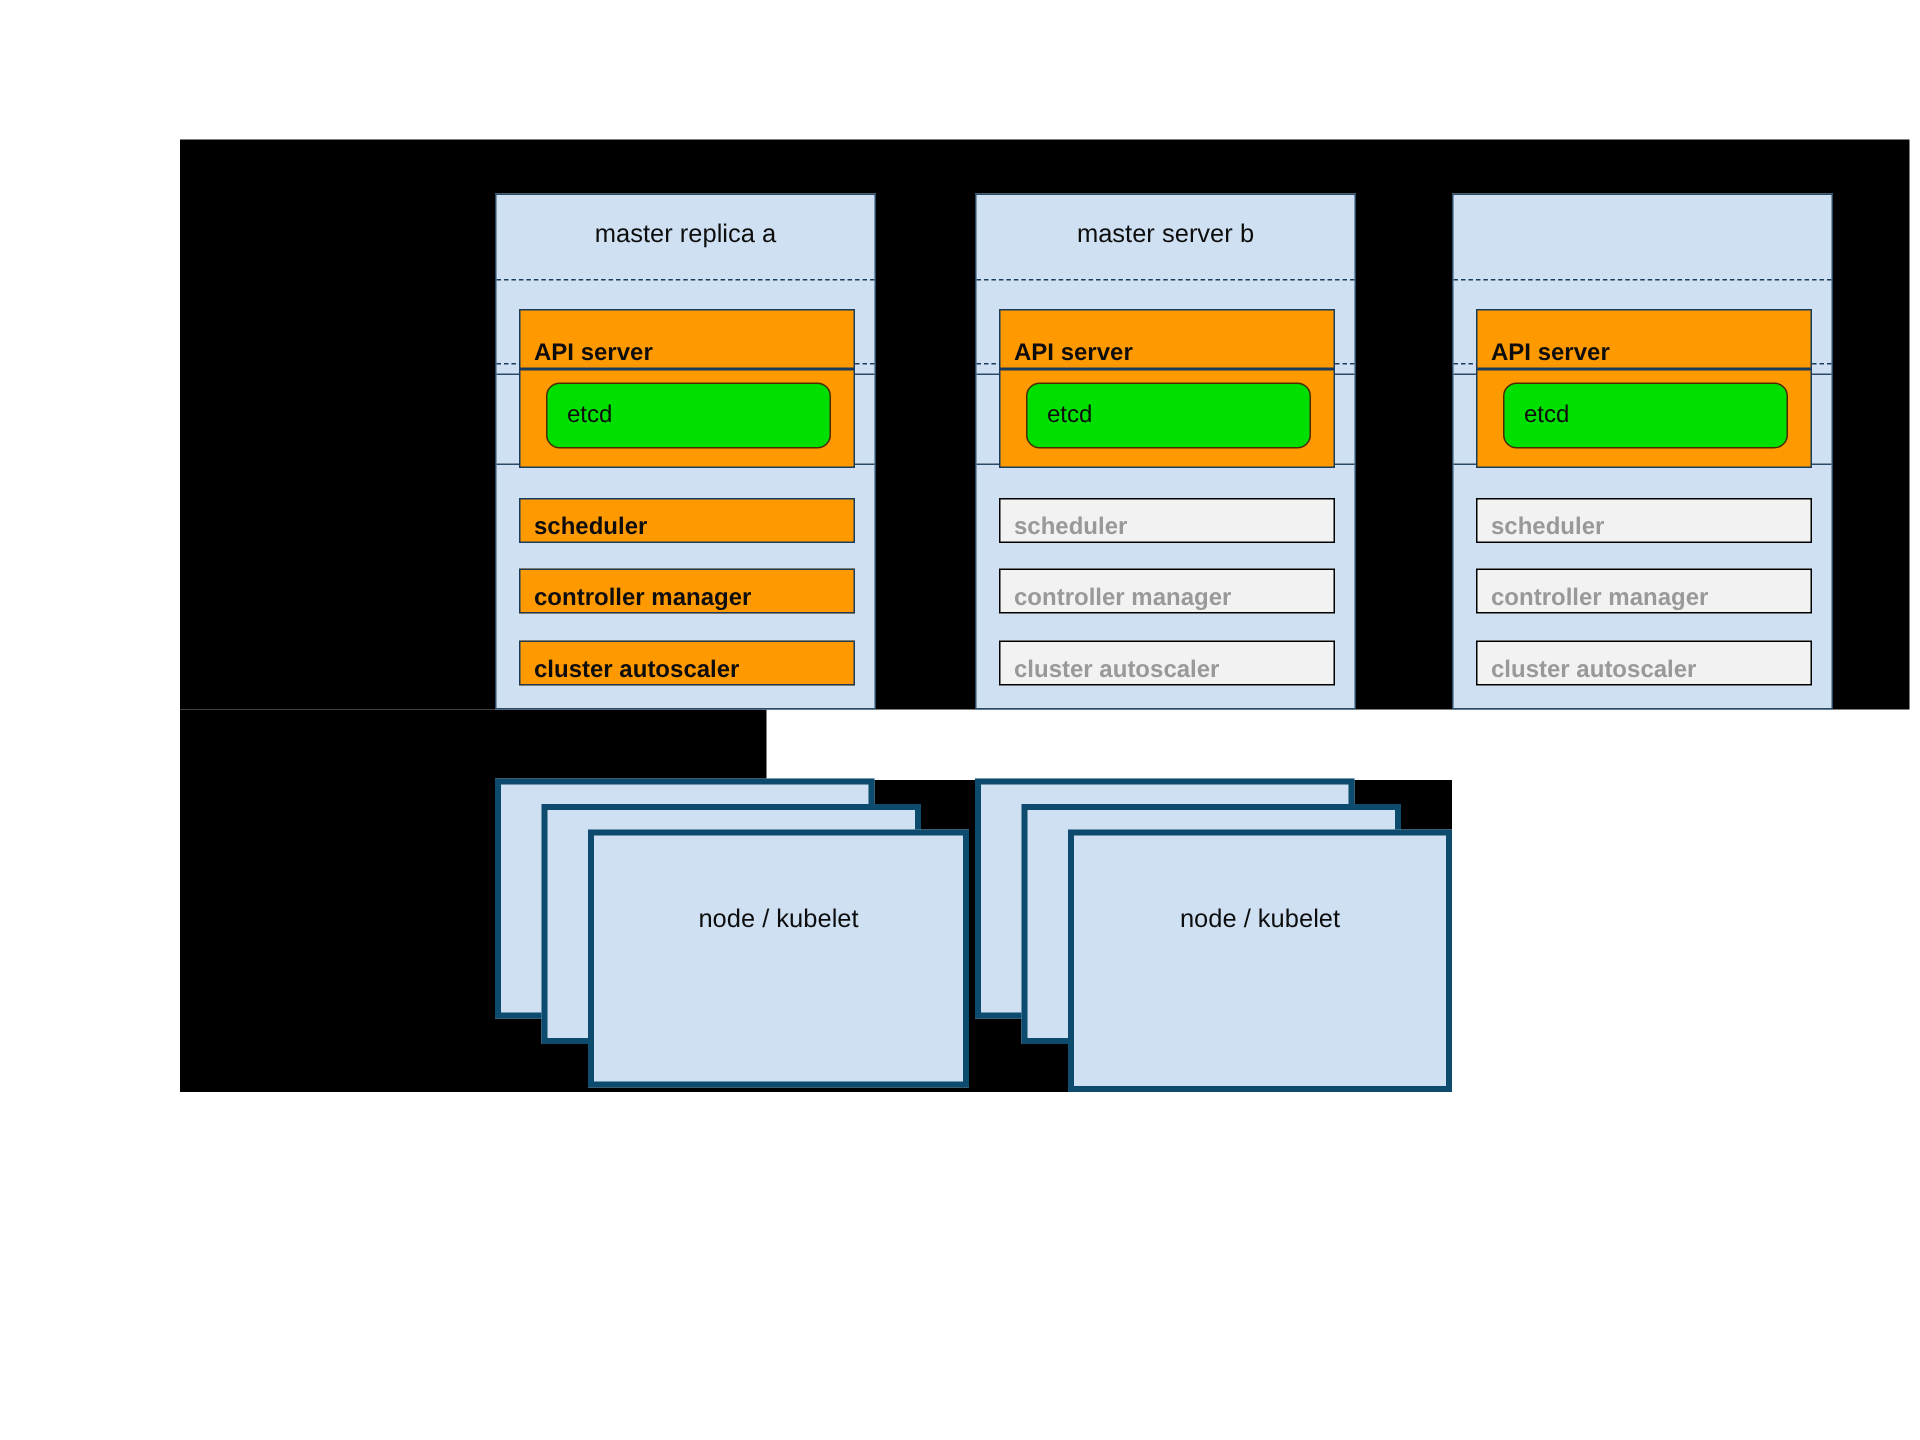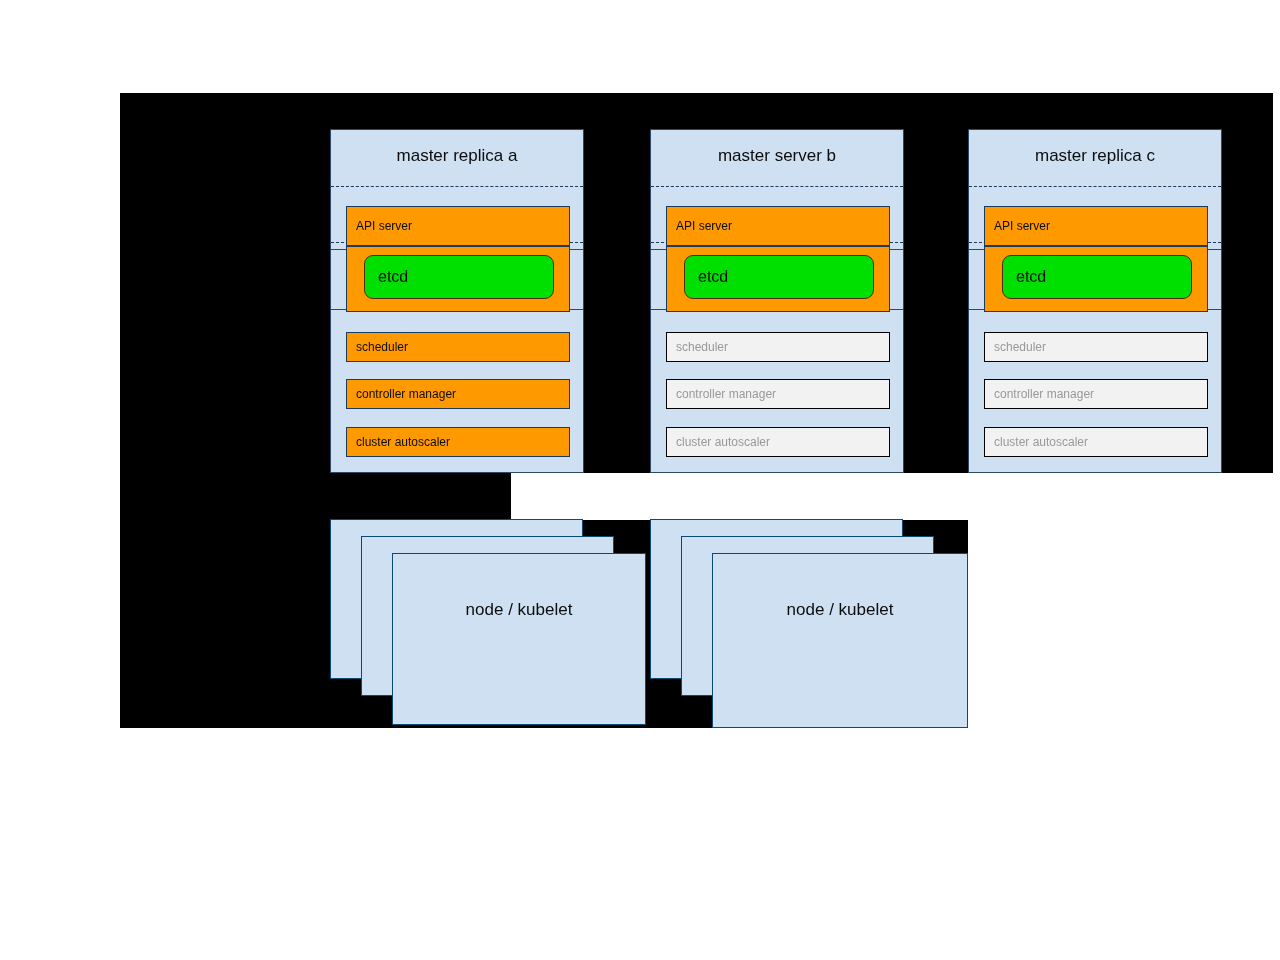--- a/index.html
+++ b/index.html
@@ -55,25 +55,26 @@
     border-top: 1px dashed #1b3b5c;
   }
   .rule.solid {
     border-top: 1px solid #2b4a66;
   }
 
   .comp {
     position: absolute;
     box-sizing: border-box;
     border: 1px solid #000000;
-    font-size: 12px;
+    font-size: 16px;
     line-height: 1.2;
     display: flex;
-    align-items: center;
+    align-items: flex-end;
     padding-left: 9px;
+    font-weight: bold;
   }
   .comp.active {
     background: #ff9900;
     color: #0d0d0d;
     border-color: #1b3b5c;
   }
   .comp.inactive {
     background: #f2f2f2;
     color: #999999;
     border-color: #000000;
@@ -91,21 +92,21 @@
     align-items: center;
     padding-left: 13px;
     text-align: center;
   }
 
   
   .node-card {
     position: absolute;
     box-sizing: border-box;
     background: #cee0f2;
-    border: 1px solid #0c4a6e;
+    border: 4px solid #0c4a6e;
   }
   .node-label {
     position: absolute;
     left: 0;
     top: 46px;
     width: 100%;
     text-align: center;
     font-size: 17px;
     color: #0d0d0d;
     line-height: 20px;
@@ -166,21 +167,20 @@
     </div>
     <div class="comp inactive" style="left:15px; top:249px; width:224px; height:30px;">
       <span>controller manager</span>
     </div>
     <div class="comp inactive" style="left:15px; top:297px; width:224px; height:30px;">
       <span>cluster autoscaler</span>
     </div>
   </div>
 
   <div class="replica" style="left:968px; top:129px; width:254px; height:344px;">
-    <div class="replica-title">master replica c</div>
     <div class="rule" style="top:56px;"></div>
     <div class="rule" style="top:112px;"></div>
     <div class="rule solid" style="top:119px;"></div>
     <div class="rule solid" style="top:179px;"></div>
 
     <div class="comp active" style="left:15px; top:76px; width:224px; height:40px;">
       <span>API server</span>
     </div>
     <div class="comp active" style="left:15px; top:116px; width:224px; height:66px; padding:0;"></div>
     <div class="etcd" style="left:33px; top:125px; width:190px; height:44px;">

